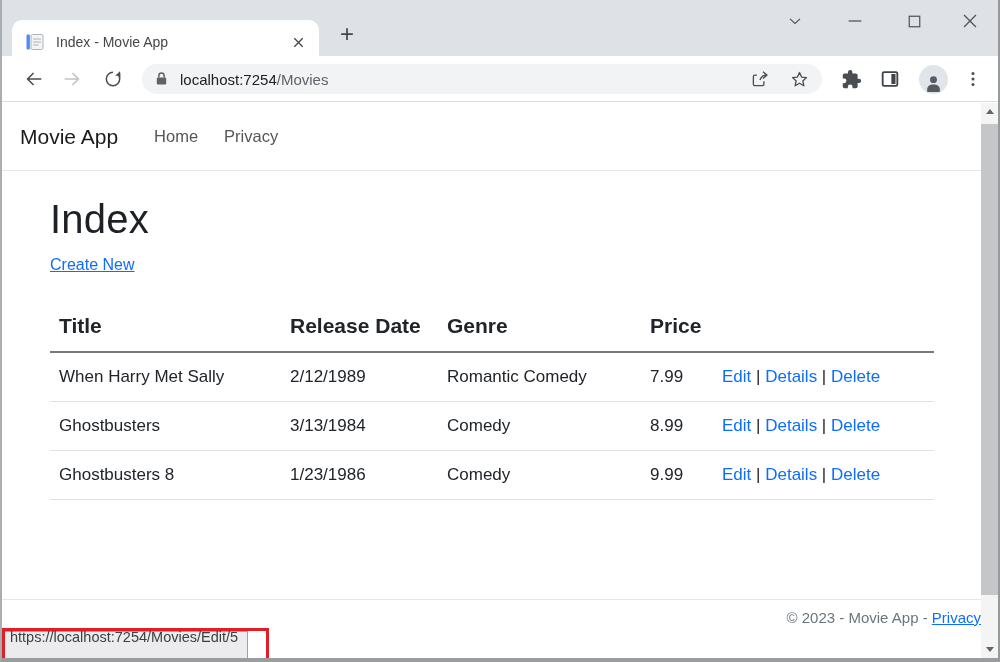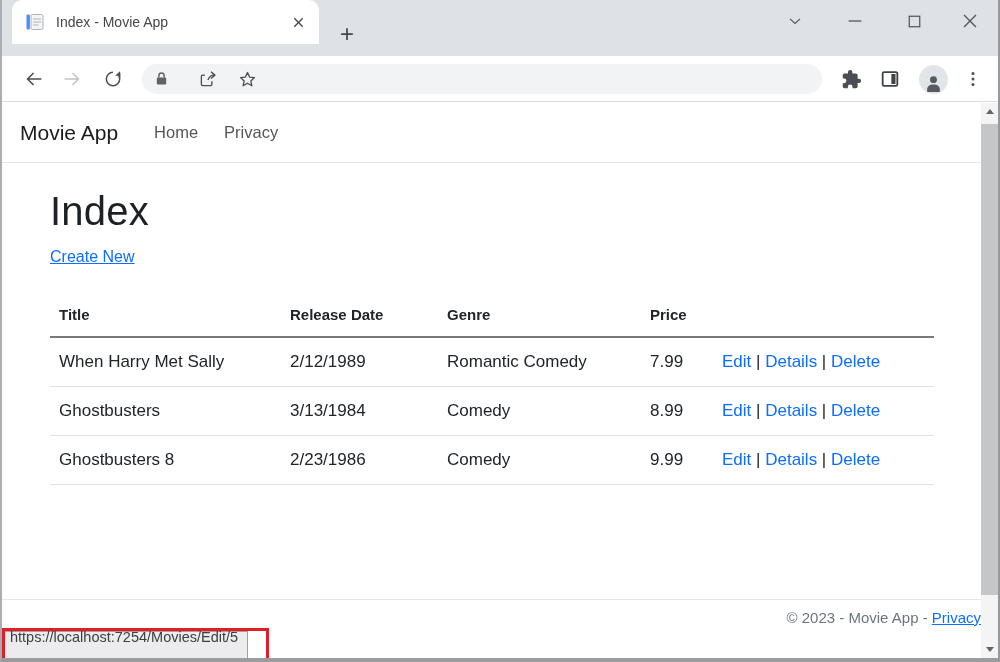--- a/index.html
+++ b/index.html
@@ -19,21 +19,21 @@
     position:relative;width:1000px;height:662px;
     background:#fff;
     border-left:2px solid #aaadb1;
     border-right:2px solid #97999c;
     border-bottom:4px solid #9a9c9e;
     overflow:hidden;
   }
   
   .tabstrip{position:relative;height:56px;background:#dee1e6;}
   .tab{
-    position:absolute;left:10px;top:0;width:307px;height:44px;
+    position:absolute;left:10px;top:20px;width:307px;height:44px;
     background:#fff;border-radius:10px 10px 0 0;
     display:flex;align-items:center;padding:0 12px 0 14px;
   }
   .favicon{width:18px;height:18px;flex:0 0 18px;margin-right:12px;}
   .tab-title{font-size:14px;color:#45474a;flex:1;white-space:nowrap;overflow:hidden;}
   .tab-close{width:18px;height:18px;display:flex;align-items:center;justify-content:center;cursor:pointer;}
   .newtab{
     position:absolute;left:331px;top:20px;width:28px;height:28px;
     display:flex;align-items:center;justify-content:center;
     font-size:24px;font-weight:400;color:#45474a;cursor:pointer;line-height:1;
@@ -66,31 +66,31 @@
   .icon-panel{left:873px;}
   .icon-avatar{left:916px;}
   .icon-kebab{left:956px;}
   .avatar-circle{width:29px;height:29px;border-radius:50%;background:#e1e4e8;display:flex;align-items:flex-end;justify-content:center;overflow:hidden;}
   
   .page{
     position:absolute;top:103px;left:0;width:979px;height:555px;
     background:#fff;overflow:hidden;
   }
   .site-navbar{
-    height:60px;display:flex;align-items:center;
+    height:68px;display:flex;align-items:center;
     padding:0 0 0 18px;border-bottom:1px solid #e7e7e7;
   }
   .brand{font-size:21px;color:#1b1b1b;margin-right:36px;cursor:pointer;}
   .nav-link{font-size:16.5px;color:#565656;margin-right:26px;text-decoration:none;cursor:pointer;}
   main{padding:0 48px;}
   h1.page-title{margin:26px 0 14px 0;font-size:40px;font-weight:400;color:#1d2125;letter-spacing:0.2px;}
   .create-link{font-size:16px;color:var(--link);text-decoration:underline;cursor:pointer;}
   table.movies{border-collapse:collapse;margin-top:28px;width:884px;table-layout:fixed;}
   table.movies th{
-    text-align:left;font-size:15px;font-weight:700;color:var(--text);
+    text-align:left;font-size:21px;font-weight:700;color:var(--text);
     padding:12px 9px 13px 9px;border-bottom:2px solid #787878;
   }
   table.movies td{
     font-size:17px;color:var(--text);
     padding:14px 9px;border-bottom:1px solid #dee2e6;
     white-space:nowrap;overflow:hidden;
   }
   td a{color:var(--link);cursor:pointer;}
   .sep{color:var(--text);}
   .annotated{outline:3px solid var(--anno);outline-offset:2px;}
@@ -189,20 +189,21 @@
         <path d="M14.6 8.2 H20.4 V2.6 Z" fill="#4a4d51"></path>
       </svg>
     </div>
     <div class="omnibox">
       <span class="omni-lock">
         <svg viewBox="0 0 16 16" width="15" height="15">
           <rect x="3" y="7" width="10" height="7.5" rx="1.2" fill="#5f6368"></rect>
           <path d="M5.2 7 V5 a2.8 2.8 0 0 1 5.6 0 V7" stroke="#5f6368" stroke-width="1.6" fill="none"></path>
         </svg>
       </span>
+      <span class="omni-url"><span>localhost:7254</span><span class="path">/Movies</span></span>
       <span class="omni-icon">
         <svg viewBox="0 0 24 24" width="21" height="21">
           <path d="M9 7 H6.5 A1.5 1.5 0 0 0 5 8.5 V17.5 A1.5 1.5 0 0 0 6.5 19 H15.5 A1.5 1.5 0 0 0 17 17.5 V14" stroke="#4a4d51" stroke-width="1.5" fill="none"></path>
           <path d="M12.5 12.5 C14 8.5 16 7 19.5 7" stroke="#4a4d51" stroke-width="1.5" fill="none"></path>
           <path d="M16 3.2 L20.5 7 L16 10.8" stroke="#4a4d51" stroke-width="1.5" fill="none" stroke-linejoin="round"></path>
         </svg>
       </span>
       <span class="omni-icon">
         <svg viewBox="0 0 24 24" width="21" height="21">
           <path d="M12 4 L14.4 9.2 L20 9.8 L15.8 13.6 L17 19.2 L12 16.3 L7 19.2 L8.2 13.6 L4 9.8 L9.6 9.2 Z" stroke="#4a4d51" stroke-width="1.5" fill="none" stroke-linejoin="round"></path>
@@ -277,21 +278,21 @@
   <tr>
     <td>Ghostbusters</td>
     <td>3/13/1984</td>
     <td>Comedy</td>
     <td>8.99</td>
     <td><a>Edit</a><span class="sep"> | </span><a>Details</a><span class="sep"> | </span><a>Delete</a></td>
   </tr>
 
   <tr>
     <td>Ghostbusters 8</td>
-    <td>2/23/1986</td>
+    <td>1/23/1986</td>
     <td>Comedy</td>
     <td>9.99</td>
     <td><a>Edit</a><span class="sep"> | </span><a>Details</a><span class="sep"> | </span><a>Delete</a></td>
   </tr>
 
 </tbody>
       </table>
     </main>
 
     <footer class="site-footer">

